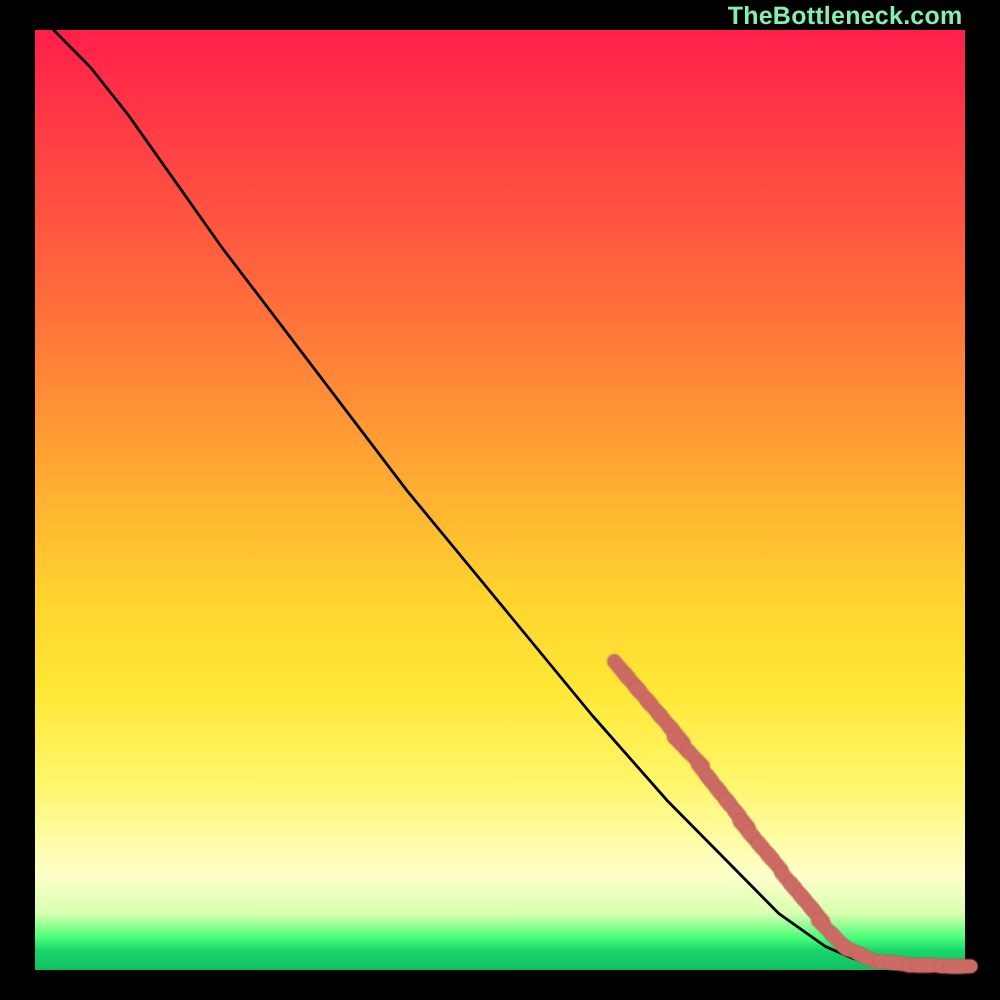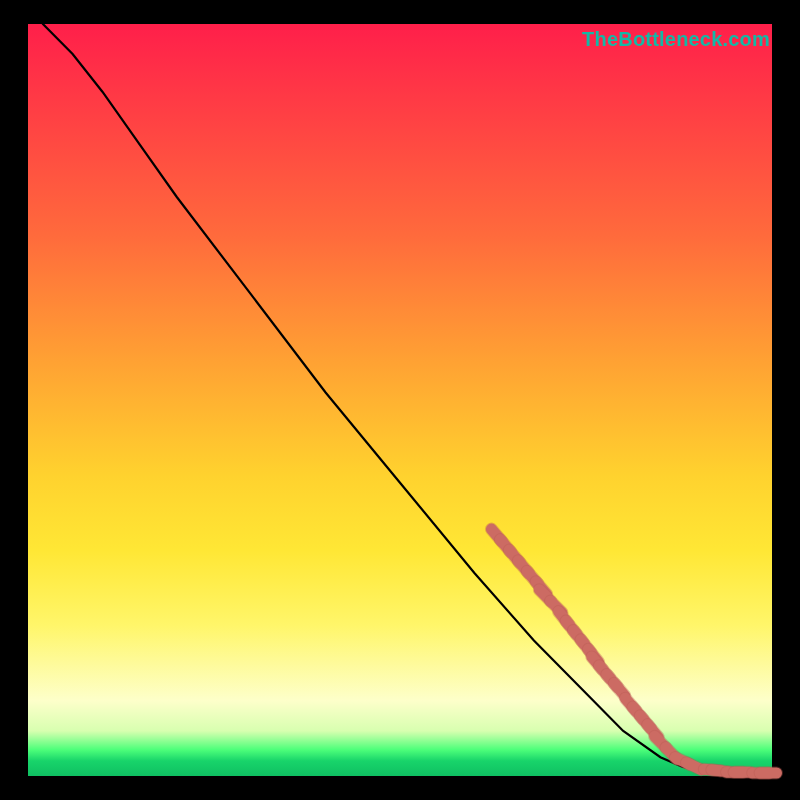--- a/index.html
+++ b/index.html
@@ -41,23 +41,22 @@
       #0fbf62 100%
     );
   }
   .watermark {
     position: absolute;
     top: 2px;
     right: 30px;
     font-family: Arial, Helvetica, sans-serif;
     font-size: 20px;
     font-weight: 600;
-    color: #14b8a6;
+    color: #86efac;
     letter-spacing: 0.2px;
-    margin-top: 26px;
   }
   svg.curve {
     position: absolute;
     left: 28px;
     top: 24px;
     width: 744px;
     height: 752px;
     overflow: visible;
   }
 </style>

